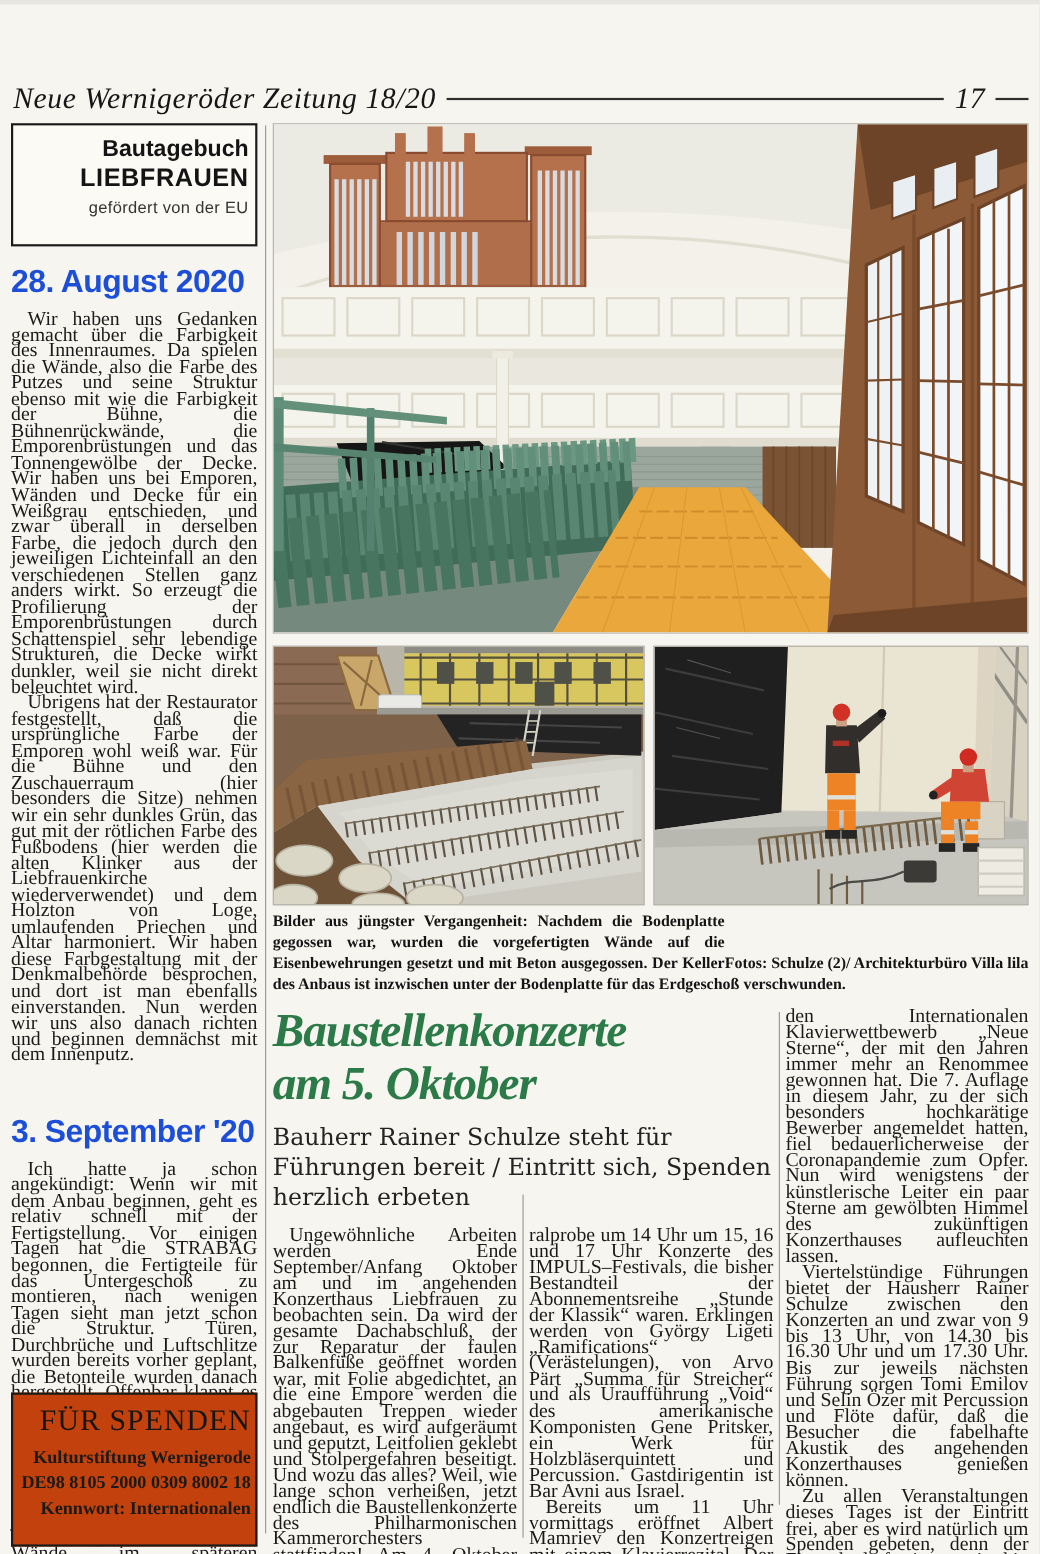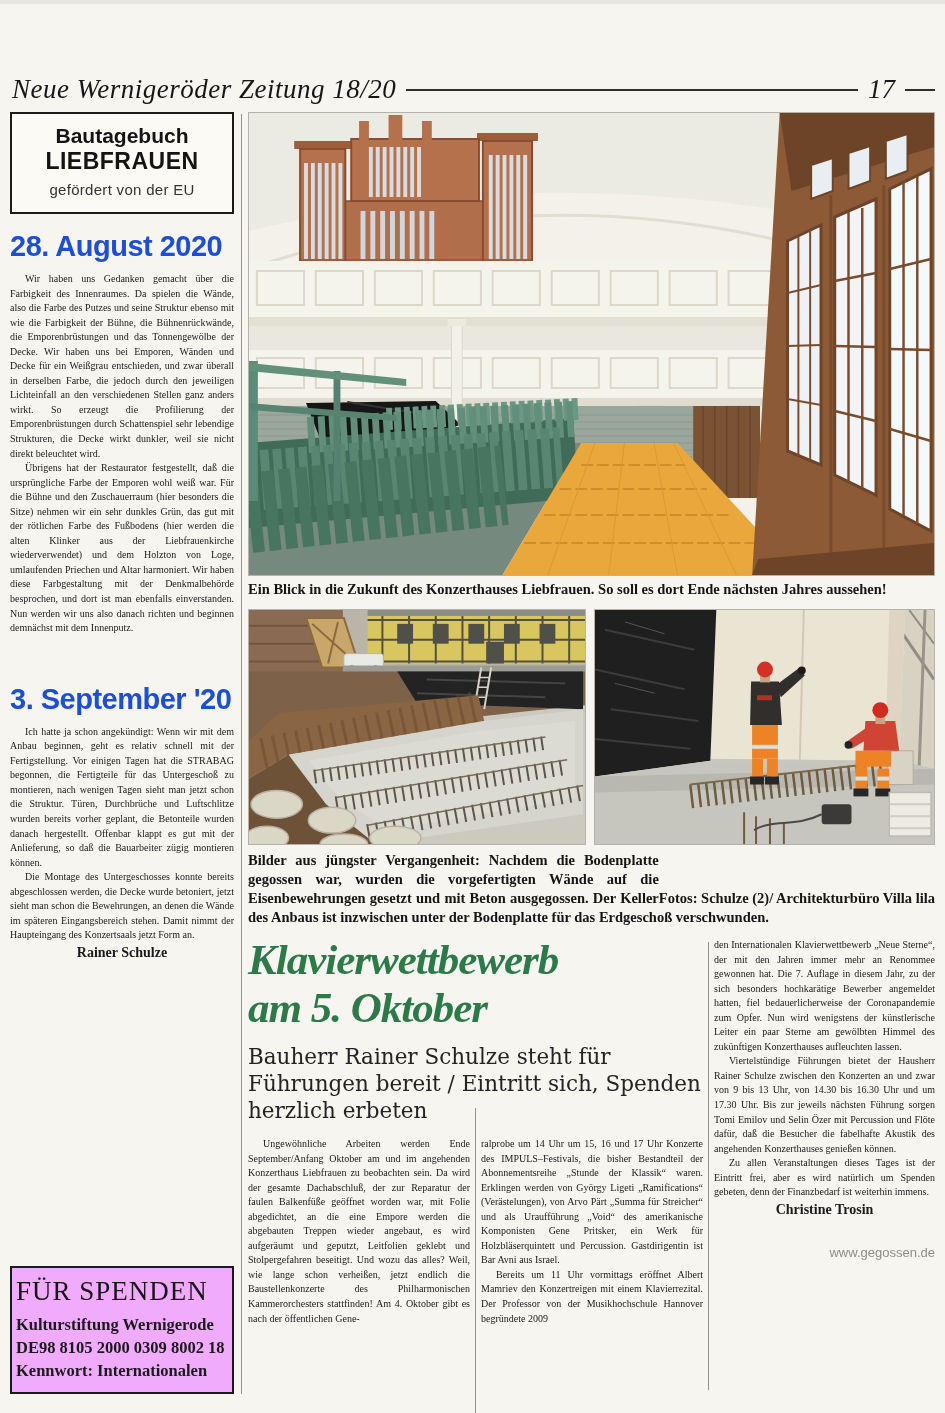--- a/index.html
+++ b/index.html
@@ -7,33 +7,33 @@
         font-family:"Liberation Serif",serif;color:#1a1a1a;overflow:hidden;margin:4px auto}
   
   .masthead{position:absolute;left:12px;right:10px;top:70px;display:flex;align-items:center;gap:10px}
   .mast-title{font-style:italic;font-size:27px;white-space:nowrap;letter-spacing:.5px;color:#161616}
   .mast-rule{flex:1;height:0;border-top:2px solid #2e2e2e}
   .mast-page{font-style:italic;font-size:27px}
   .mast-rule-short{width:30px;height:0;border-top:2px solid #2e2e2e}
   .v-divider{position:absolute;left:241px;top:110px;width:1px;height:1280px;background:#97938a}
   
   .sidebar{position:absolute;left:10px;top:108px;width:224px}
-  .infobox{border:2px solid #1b1b1b;background:#fbfaf5;text-align:center;
-           padding:10px 6px 13px;font-family:"Liberation Sans",sans-serif}
+  .infobox{border:2px solid #1b1b1b;background:#fbfaf5;text-align:right;
+           padding:10px 6px 23px;font-family:"Liberation Sans",sans-serif}
   .ib1{font-weight:bold;font-size:21px;line-height:24px;color:#141414}
   .ib2{font-weight:bold;font-size:23px;line-height:26px;letter-spacing:.5px;color:#141414}
   .ib3{font-size:15px;line-height:18px;margin-top:7px;color:#343434;letter-spacing:.3px}
   .entry-heading{font-family:"Liberation Sans",sans-serif;font-weight:bold;font-size:29px;
                  letter-spacing:-.5px;margin:15px 0 9px;color:#1d4ed8;line-height:34px}
   .entry-heading.second{margin-top:46px}
-  .bp{margin:0;font-size:10px;line-height:14.55px;text-align:justify;hyphens:auto;-webkit-hyphens:auto}
+  .bp{margin:0;font-size:18px;line-height:14.55px;text-align:justify;hyphens:auto;-webkit-hyphens:auto}
   .ind{text-indent:15px}
   .byline{font-weight:bold;font-size:14px;text-align:center;margin-top:2px}
   .donationbox{position:absolute;left:0;top:1154px;width:100%;box-sizing:border-box;
-               border:2px solid #1b1b1b;text-align:left;padding:8px 4px 10px;background:#f0abfc}
+               border:2px solid #1b1b1b;text-align:right;padding:8px 4px 22px;background:#c2410c}
   .don-title{font-size:27px;letter-spacing:1px;margin-bottom:6px;color:#161616}
   .don-line{font-weight:bold;font-size:16.5px;line-height:23px}
   
   .main{position:absolute;left:248px;top:108px;width:687px}
   figure{margin:0}
   .hero{width:685px;height:462px;border:1px solid #b5b2a9;overflow:hidden;background:#f3f1ea}
   .hero svg,.photo svg{display:block;width:100%;height:100%}
   .hero-caption{font-weight:bold;font-size:14.5px;margin-top:5px;color:#151515}
   .photo-row{display:flex;gap:8px;margin-top:11px}
   .photo{border:1px solid #b5b2a9;overflow:hidden;background:#cbc9c0}
@@ -208,21 +208,20 @@
           <path d="M596,104 L638,86 L638,382 L596,362 Z" fill="#f2f5f8" stroke="#6d4428" stroke-width="3"></path>
           <path d="M610,99 L610,369 M624,95 L624,375" stroke="#7a4c2c" stroke-width="2.5"></path>
           <path d="M596,168 L638,160 M596,233 L638,234 M596,298 L638,308" stroke="#7a4c2c" stroke-width="2.5"></path>
           <path d="M652,76 L694,56 L694,418 L652,396 Z" fill="#f6f9fb" stroke="#6d4428" stroke-width="3"></path>
           <path d="M666,69 L666,403 M680,63 L680,411" stroke="#7a4c2c" stroke-width="2.5"></path>
           <path d="M652,156 L694,146 M652,236 L694,237 M652,316 L694,328" stroke="#7a4c2c" stroke-width="2.5"></path>
           <path d="M512,462 L697,462 L697,430 L518,446 Z" fill="#6d4428"></path>
         </g>
       </svg>
     </figure>
-    <div class="hero-caption">Ein Blick in die Zukunft des Konzerthauses Liebfrauen. So soll es dort Ende nächsten Jahres aussehen!</div>
 
     <div class="photo-row">
       <figure class="photo photo-left">
         <svg viewBox="0 0 340 236" preserveAspectRatio="none">
           <rect width="340" height="236" fill="#cbc9c0"></rect>
 
           <g>
             <rect x="0" y="0" width="340" height="62" fill="#b9b5a8"></rect>
             <rect x="120" y="0" width="220" height="6" fill="#8c8c85"></rect>
             <rect x="120" y="6" width="220" height="48" fill="#d8c75e"></rect>
@@ -348,21 +347,21 @@
     </div>
 
     <div class="photos-caption">
       <span class="photos-credit">Fotos: Schulze (2)/ Architekturbüro Villa lila</span>
       <span>Bilder aus jüngster Vergangenheit: Nachdem die Bodenplatte gegossen war, wurden die vorgefertigten Wände auf die Eisenbewehrungen gesetzt und mit Beton ausgegossen. Der Keller des Anbaus ist inzwischen unter der Bodenplatte für das Erdgeschoß verschwunden.</span>
     </div>
 
     <section class="article">
       <div class="art-left">
         <h1 class="headline" style="color: rgb(43, 122, 71);">
-          <span>Klavierwettbewerb</span>
+          <span>Baustellenkonzerte</span>
           <span>am 5. Oktober</span>
         </h1>
         <div class="subhead">Bauherr Rainer Schulze steht für Führungen bereit / Eintritt sich, Spenden herzlich erbeten</div>
         <div class="two-cols">
           <div class="col">
             <p class="bp ind">Ungewöhnliche Arbeiten werden Ende September/Anfang Oktober am und im angehenden Konzerthaus Liebfrauen zu beobachten sein. Da wird der gesamte Dachabschluß, der zur Reparatur der faulen Balkenfüße geöffnet worden war, mit Folie abgedichtet, an die eine Empore werden die abgebauten Treppen wieder angebaut, es wird aufgeräumt und geputzt, Leitfolien geklebt und Stolpergefahren beseitigt. Und wozu das alles? Weil, wie lange schon verheißen, jetzt endlich die Baustellenkonzerte des Philharmonischen Kammerorchesters stattfinden! Am 4. Oktober gibt es nach der öffentlichen Gene-</p>
           </div>
           <div class="col">
             <p class="bp">ralprobe um 14 Uhr um 15, 16 und 17 Uhr Konzerte des IMPULS–Festivals, die bisher Bestandteil der Abonnementsreihe „Stunde der Klassik“ waren. Erklingen werden von György Ligeti „Ramifications“ (Verästelungen), von Arvo Pärt „Summa für Streicher“ und als Uraufführung „Void“ des amerikanische Komponisten Gene Pritsker, ein Werk für Holzbläserquintett und Percussion. Gastdirigentin ist Bar Avni aus Israel.</p>
             <p class="bp ind">Bereits um 11 Uhr vormittags eröffnet Albert Mamriev den Konzertreigen mit einem Klavierrezital. Der Professor von der Musikhochschule Hannover begründete 2009</p>

